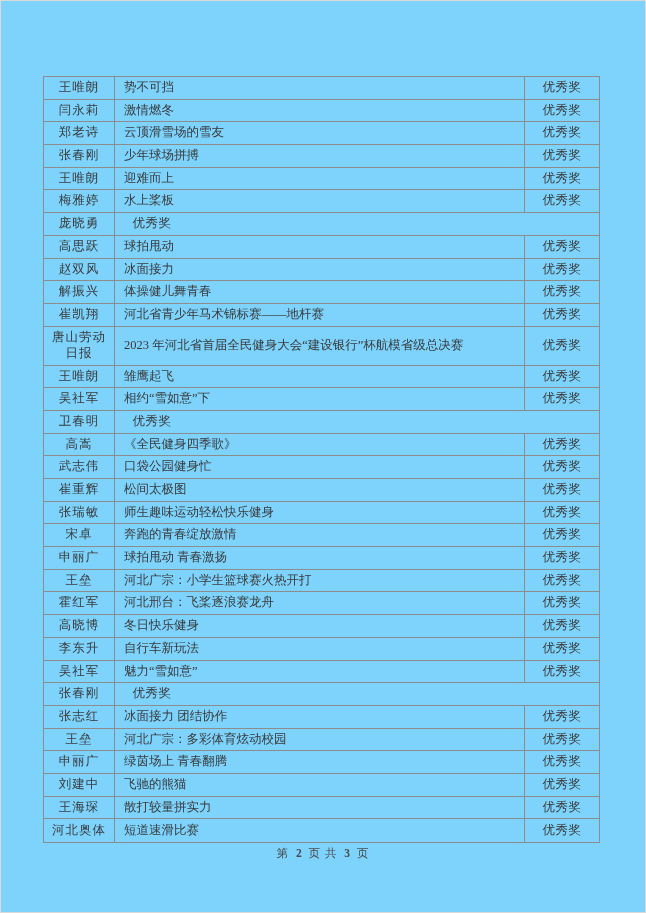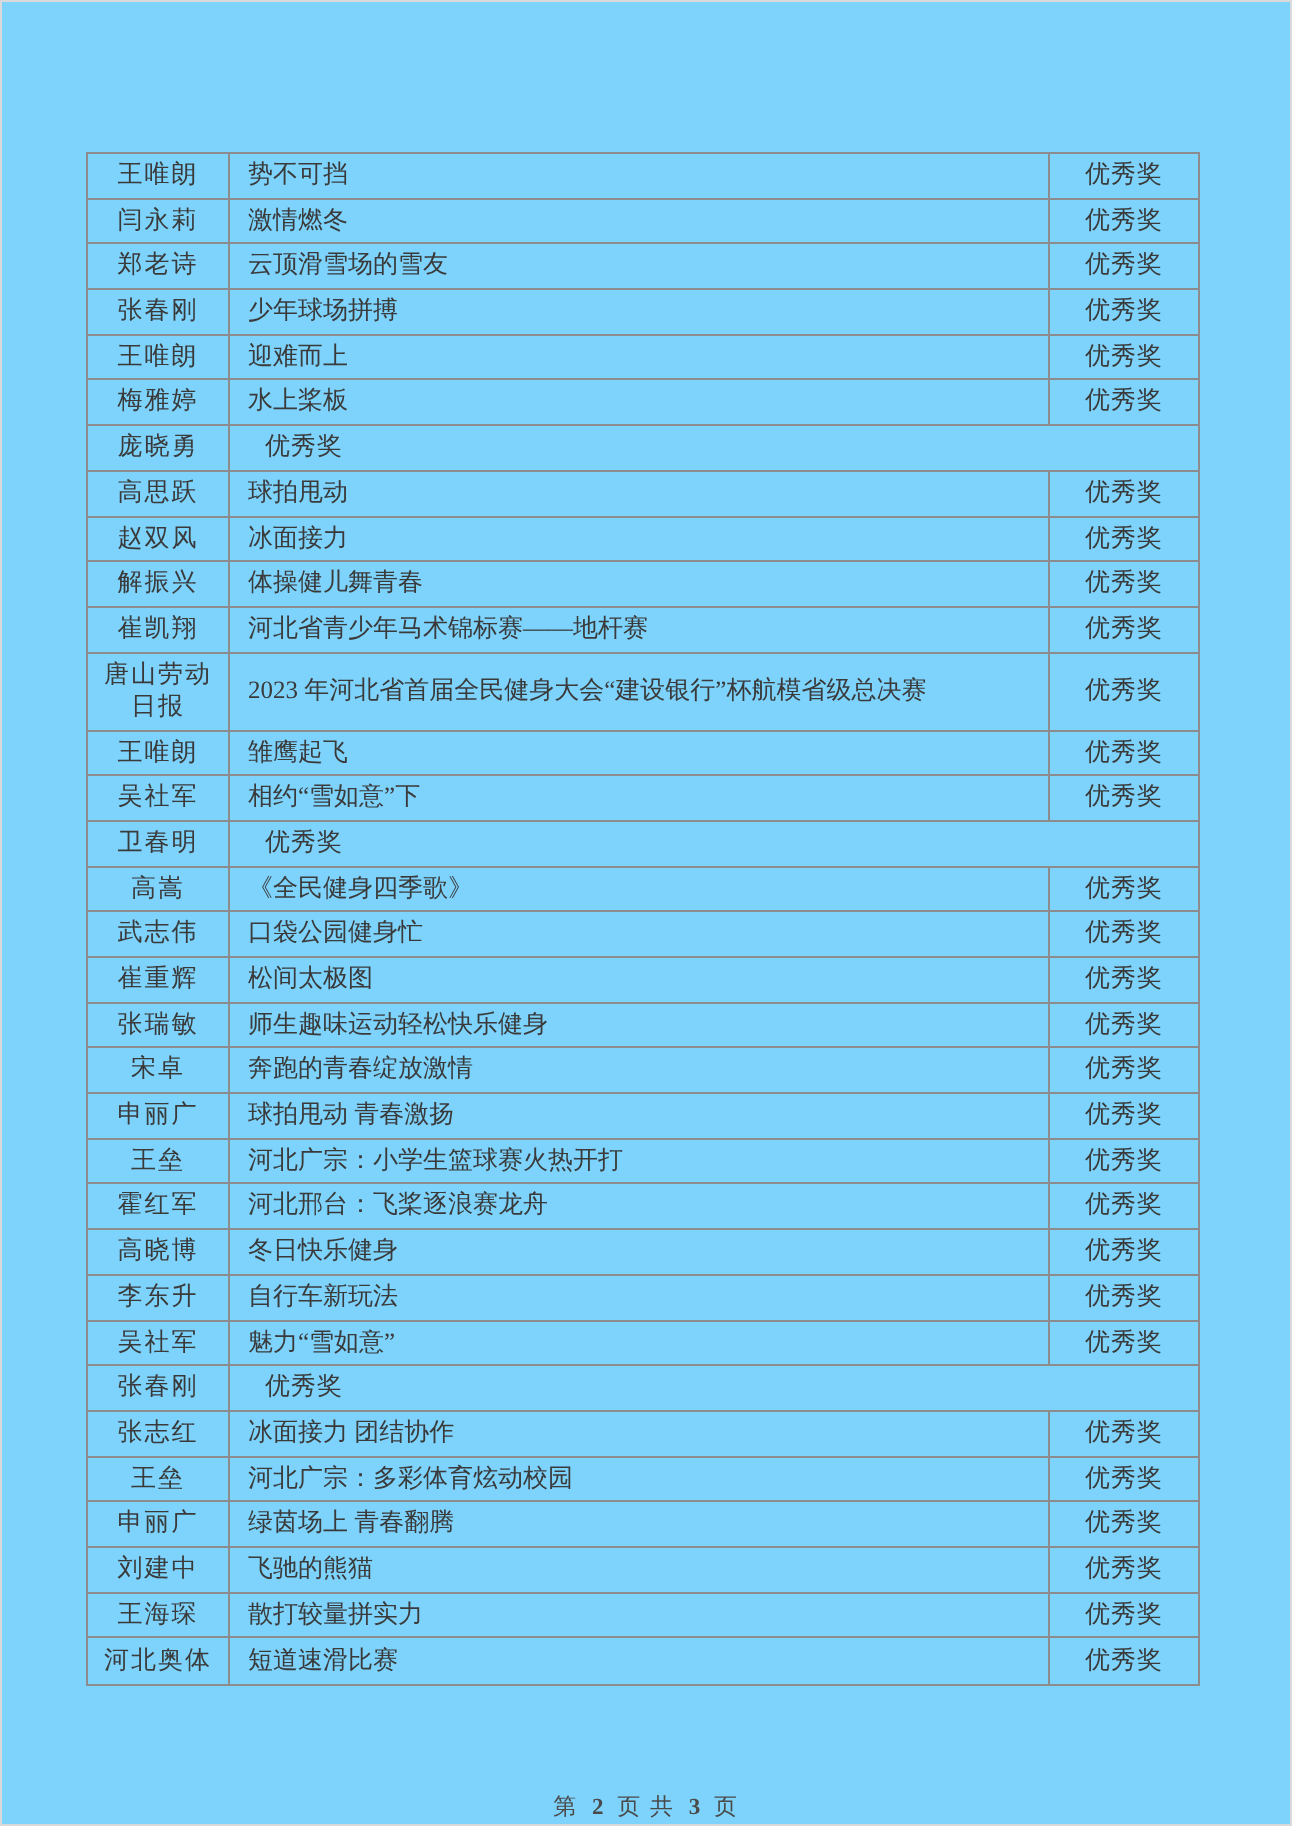--- a/index.html
+++ b/index.html
@@ -54,21 +54,21 @@
   }
   .c-award {
     width: 74px;
     justify-content: center;
     text-align: center;
     letter-spacing: 0.5px;
   }
   .footer {
     position: absolute;
     left: 0; right: 0;
-    top: 896px;
+    top: 846px;
     text-align: center;
     font-size: 11.5px;
     color: #4a4a4a;
     letter-spacing: 1px;
   }
   .footer .num {
     font-weight: bold;
     padding: 0 3px;
     letter-spacing: 0;
   }

